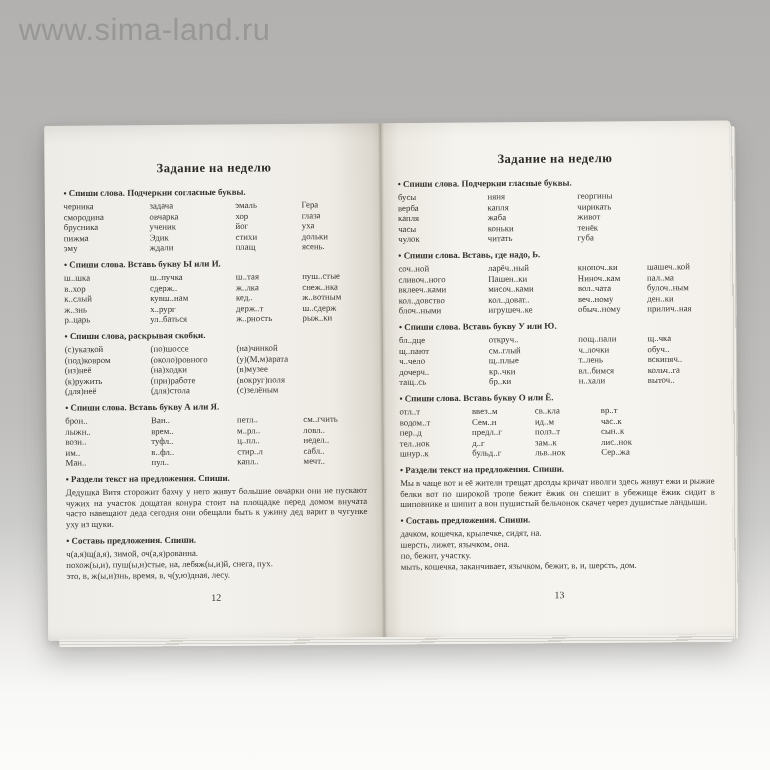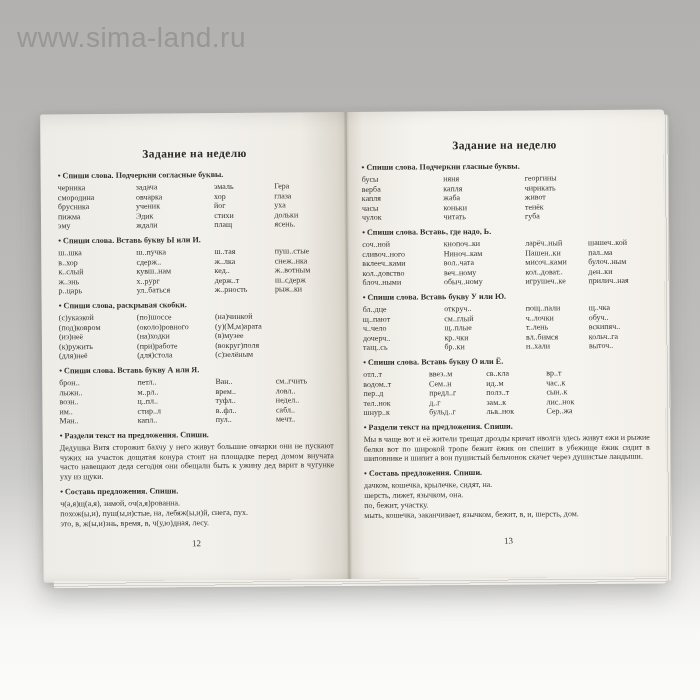--- a/index.html
+++ b/index.html
@@ -2,21 +2,21 @@
 <html><head>
 <meta charset="utf-8">
 <style>
   html,body{margin:0;padding:0;}
   body{
     width:700px;height:700px;overflow:hidden;position:relative;
     background:linear-gradient(180deg,#b2b1af 0%,#b8b7b5 30%,#c0bfbd 55%,#ccccca 68%,#e7e6e4 80%,#f8f8f7 90%,#fbfbfa 100%);
     font-family:"Liberation Serif", serif;
   }
   .watermark{
-    position:absolute;left:17px;top:22px;
+    position:absolute;left:17px;top:11px;
     font-family:"Liberation Sans", sans-serif;
     font-size:28px;color:#979797;letter-spacing:.5px;
   }
   .book{
     position:absolute;left:42px;top:112px;width:624px;height:468px;
     display:flex;transform:rotate(-.45deg);
     box-shadow:0 16px 24px rgba(55,53,50,.28), 0 3px 8px rgba(55,53,50,.18);
     border-radius:2px 4px 4px 2px;
   }
   .page{position:relative;height:100%;}
@@ -169,34 +169,34 @@
               <div class="sec-head">• Спиши слова. Вставь букву А или Я.</div>
               <div class="grid">
                 <div class="col">
                   <div class="word">брон..</div>
                   <div class="word">лыжн..</div>
                   <div class="word">возн..</div>
                   <div class="word">им..</div>
                   <div class="word">Ман..</div>
                 </div>
                 <div class="col">
+                  <div class="word">Ван..</div>
+                  <div class="word">врем..</div>
+                  <div class="word">туфл..</div>
+                  <div class="word">в..фл..</div>
+                  <div class="word">пул..</div>
+                </div>
+                <div class="col">
                   <div class="word">петл..</div>
                   <div class="word">м..рл..</div>
                   <div class="word">ц..пл..</div>
                   <div class="word">стир..л</div>
                   <div class="word">капл..</div>
                 </div>
                 <div class="col">
-                  <div class="word">Ван..</div>
-                  <div class="word">врем..</div>
-                  <div class="word">туфл..</div>
-                  <div class="word">в..фл..</div>
-                  <div class="word">пул..</div>
-                </div>
-                <div class="col">
                   <div class="word">см..гчить</div>
                   <div class="word">ловл..</div>
                   <div class="word">недел..</div>
                   <div class="word">сабл..</div>
                   <div class="word">мечт..</div>
                 </div>
               </div>
             </div>
             <div class="section">
               <div class="sec-head">• Раздели текст на предложения. Спиши.</div>
@@ -249,32 +249,32 @@
               <div class="sec-head">• Спиши слова. Вставь, где надо, Ь.</div>
               <div class="grid">
                 <div class="col">
                   <div class="word">соч..ной</div>
                   <div class="word">сливоч..ного</div>
                   <div class="word">вклееч..ками</div>
                   <div class="word">кол..довство</div>
                   <div class="word">блоч..ными</div>
                 </div>
                 <div class="col">
+                  <div class="word">ларёч..ный</div>
+                  <div class="word">Пашен..ки</div>
+                  <div class="word">мисоч..ками</div>
+                  <div class="word">кол..доват..</div>
+                  <div class="word">игрушеч..ке</div>
+                </div>
+                <div class="col">
                   <div class="word">кнопоч..ки</div>
                   <div class="word">Ниноч..кам</div>
                   <div class="word">вол..чата</div>
                   <div class="word">веч..ному</div>
                   <div class="word">обыч..ному</div>
-                </div>
-                <div class="col">
-                  <div class="word">ларёч..ный</div>
-                  <div class="word">Пашен..ки</div>
-                  <div class="word">мисоч..ками</div>
-                  <div class="word">кол..доват..</div>
-                  <div class="word">игрушеч..ке</div>
                 </div>
                 <div class="col">
                   <div class="word">шашеч..кой</div>
                   <div class="word">пал..ма</div>
                   <div class="word">булоч..ным</div>
                   <div class="word">ден..ки</div>
                   <div class="word">прилич..ная</div>
                 </div>
               </div>
             </div>

